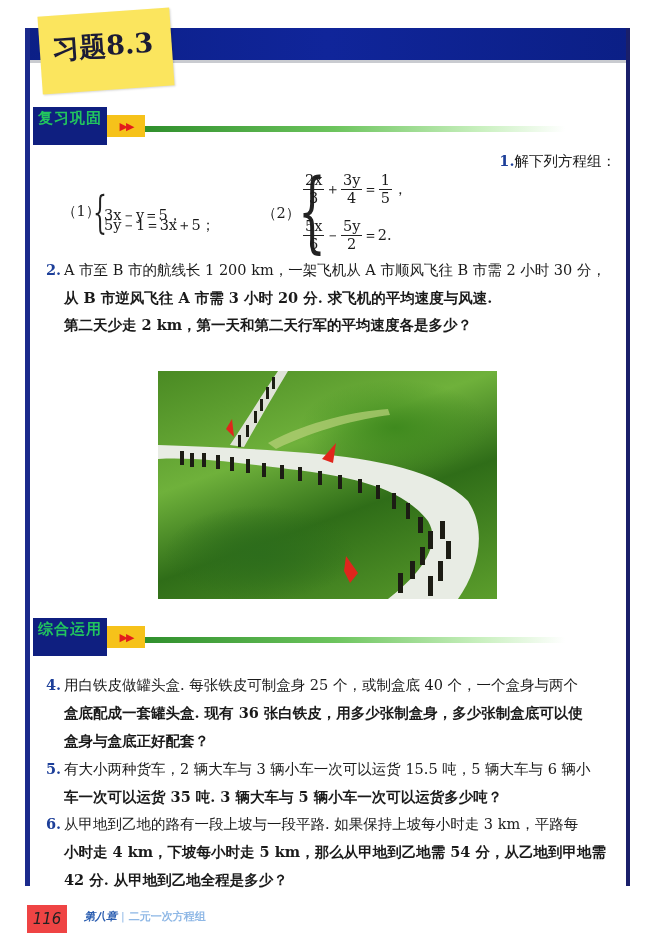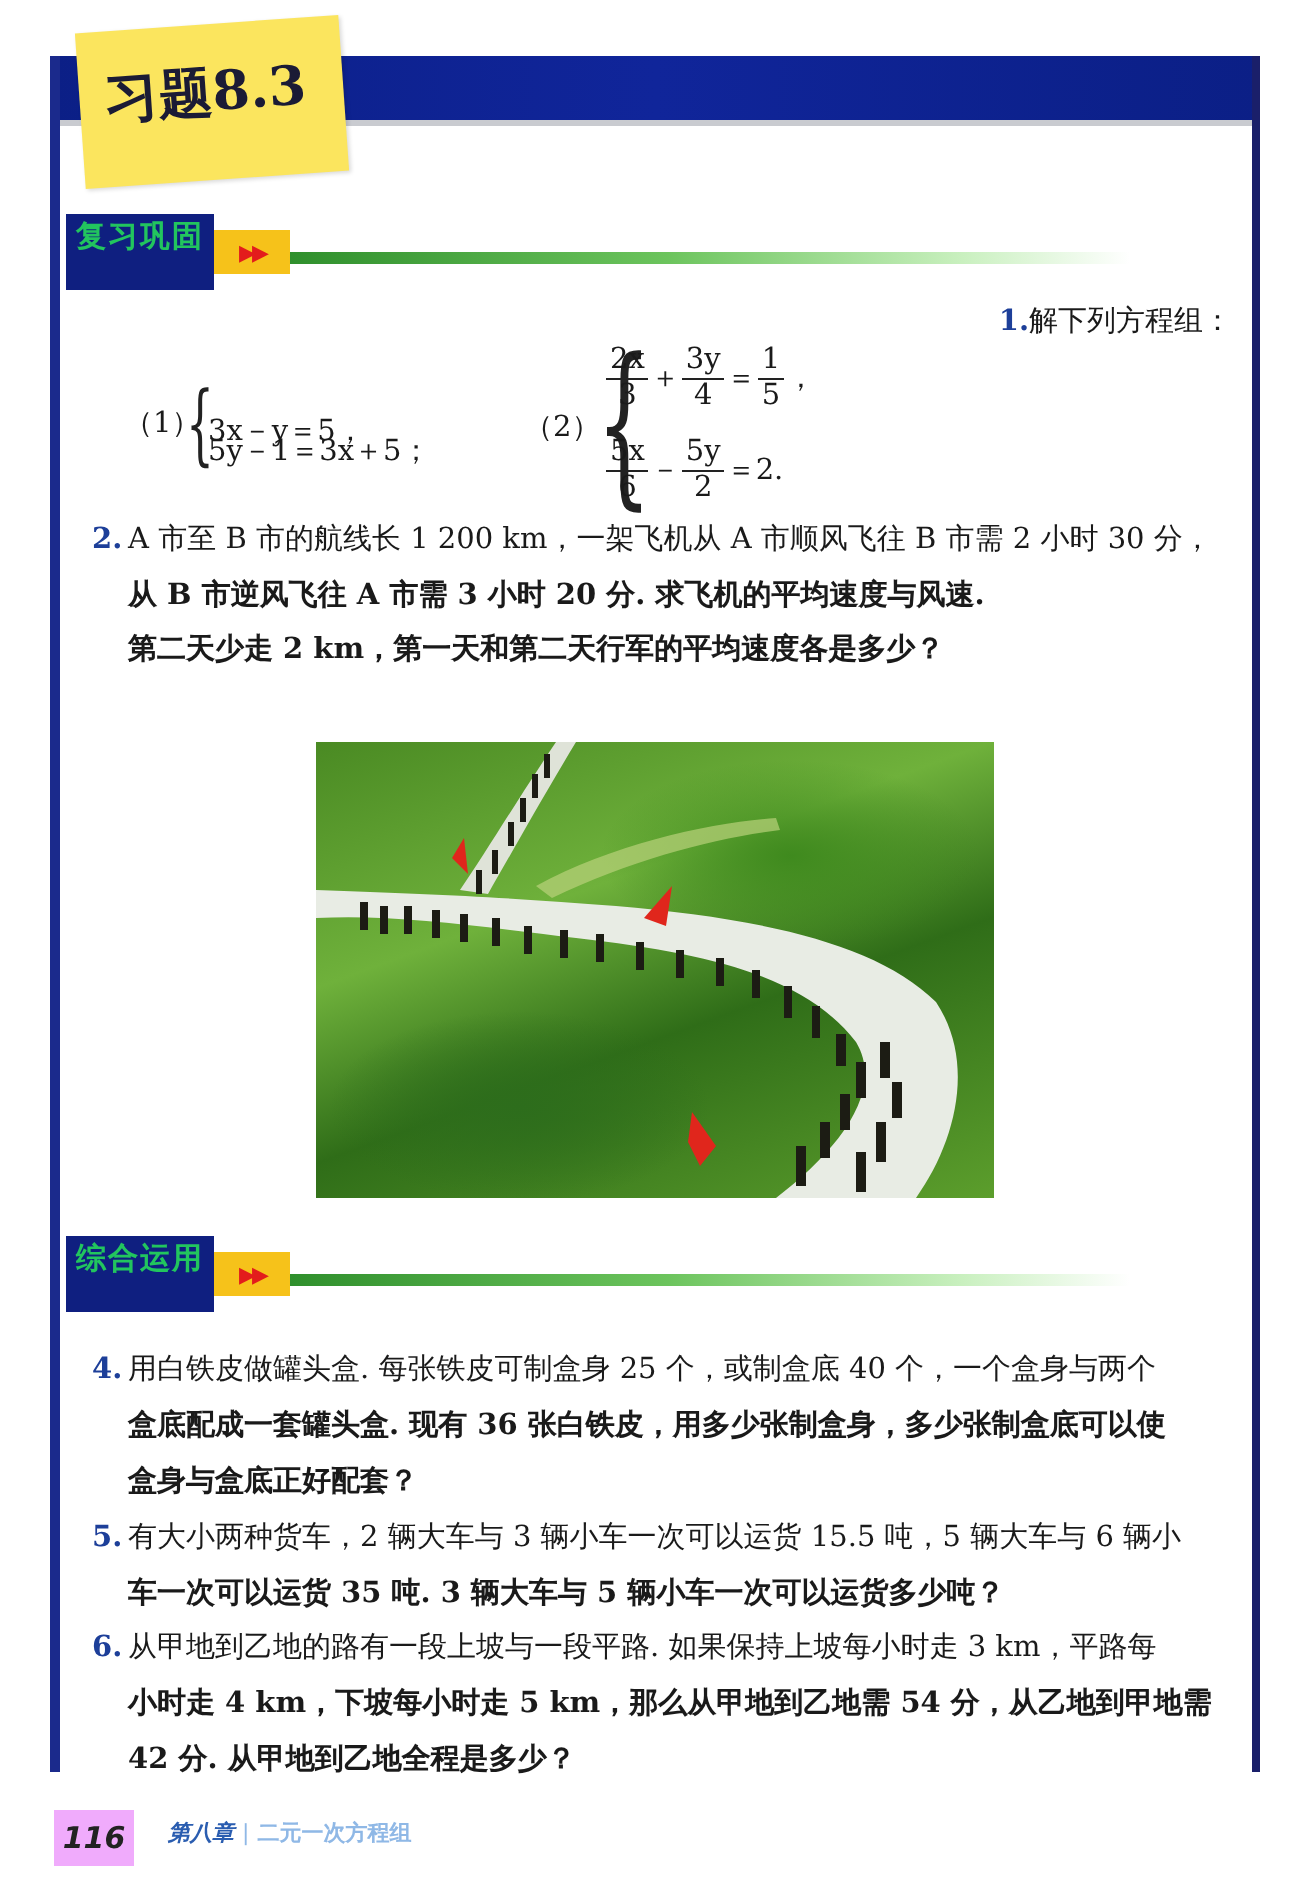--- a/index.html
+++ b/index.html
@@ -75,22 +75,22 @@
     background:
       radial-gradient(ellipse 40% 30% at 30% 80%, #2d6d1c 0%, rgba(45,109,28,0) 70%),
       radial-gradient(ellipse 40% 30% at 70% 25%, #3f8a1e 0%, rgba(63,138,30,0) 70%),
       linear-gradient(160deg,#4a8a23 0%,#6fb13b 35%,#2f6d18 60%,#5c9e2c 100%);
   }
   .road {
     position:absolute; left:0; top:0; width:339px; height:228px;
   }
   .footer-page {
     position:absolute; left:27px; top:905px; width:40px; height:28px;
-    background:#f0abfc; font-family:"DejaVu Sans", sans-serif; font-style:italic;
-    font-weight:bold; font-size:15px; line-height:28px; text-align:center; color:#222;
+    background:#ef4444; font-family:"DejaVu Sans", sans-serif; font-style:italic;
+    font-weight:normal; font-size:15px; line-height:28px; text-align:center; color:#222;
   }
   .footer-chapter {
     position:absolute; left:84px; top:909px; font-family:"DejaVu Sans", sans-serif;
     font-size:11px; font-style:italic; color:#2a5db0; font-weight:bold;
   }
   .footer-sep { color:#8fb8e6; font-weight:normal; margin:0 4px; }
   .footer-topic { color:#8fb8e6; font-weight:bold; font-style:normal;margin-top:27px; }
 </style>
 </head>
 <body>

